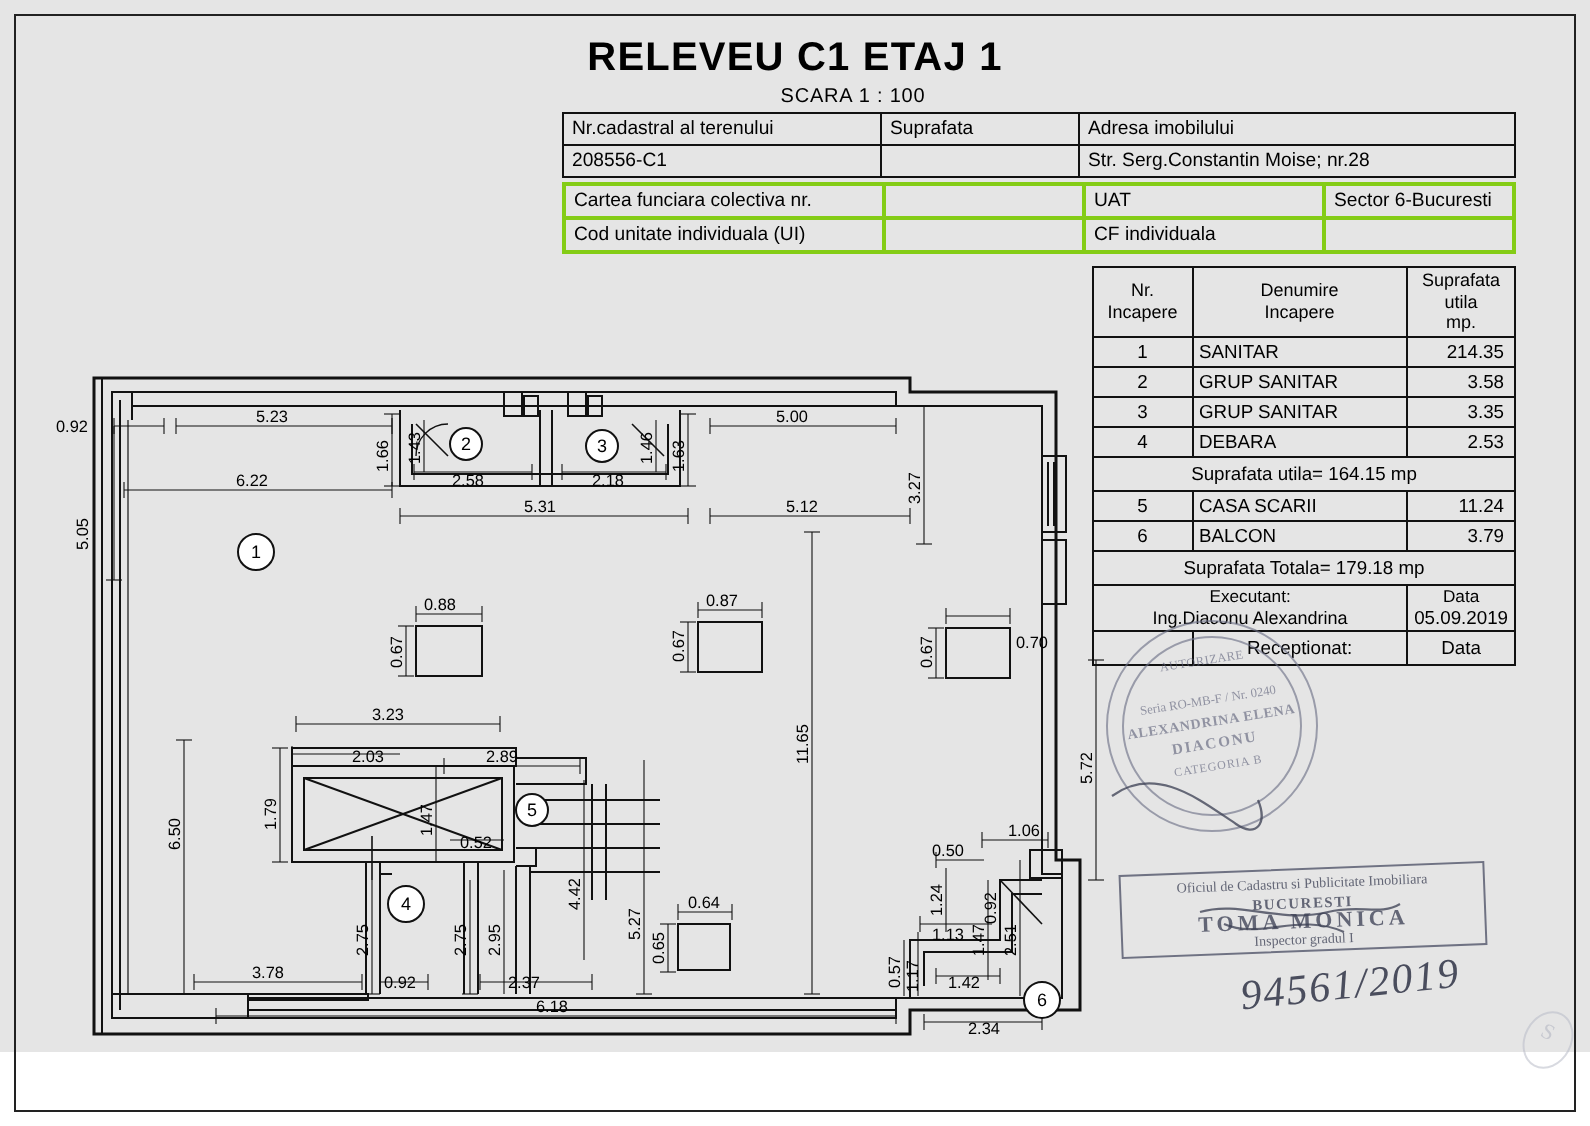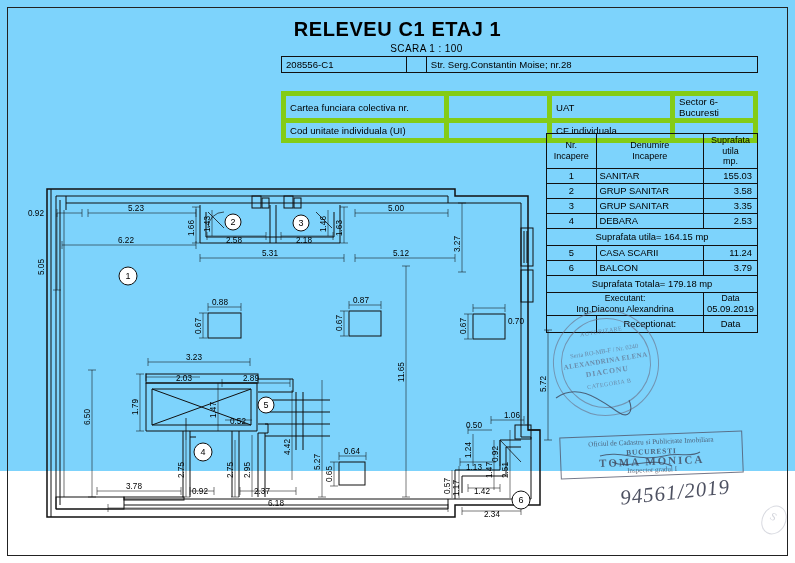--- a/index.html
+++ b/index.html
@@ -1,28 +1,28 @@
 <!DOCTYPE html>
 <html><head>
 <meta charset="utf-8">
 <style>
   html,body{margin:0;padding:0;background:#fff;}
   body{width:795px;height:563px;font-family:"Liberation Sans",sans-serif;color:#000;overflow:hidden;}
-  #page{position:relative;width:795px;height:471px;background:#7dd3fc;}
+  #page{position:relative;width:795px;height:526px;background:#e5e5e5;}
   .frame{position:absolute;left:7px;top:7px;width:779px;height:547px;border:1.4px solid #222;}
 
   
   .title{position:absolute;left:0;top:18px;width:795px;text-align:center;font-size:20px;font-weight:bold;letter-spacing:.6px;}
   .scale{position:absolute;left:0;top:43px;width:795px;text-align:center;font-size:10px;letter-spacing:.4px;margin-left:29px;}
 
   
   .tblA{position:absolute;left:281px;top:56px;width:477px;border-collapse:collapse;font-size:9.6px;}
   .tblA td{border:1px solid #111;height:15px;padding:0 4px;vertical-align:middle;}
   .tblB{position:absolute;left:281px;top:91px;width:477px;border-collapse:collapse;font-size:9.6px;}
-  .tblB td{border:5px solid #84cc16;height:15px;padding:0 4px;vertical-align:middle;}
+  .tblB td{border:2px solid #84cc16;height:15px;padding:0 4px;vertical-align:middle;}
 
   
   .tblR{position:absolute;left:546px;top:133px;width:212px;border-collapse:collapse;font-size:9.4px;}
   .tblR td{border:1px solid #111;padding:0 3px;height:14px;vertical-align:middle;}
   .tblR .hd{text-align:center;line-height:10.5px;padding:1px 2px;font-size:9px;}
   .tblR .ctr{text-align:center;}
   .tblR .rt{text-align:right;padding-right:5px;}
   .tblR .sum{text-align:center;font-size:9.4px;height:16px;}
   .tblR .sig{height:22px;}
   .sigL{position:relative;text-align:center;font-size:9px;line-height:11px;}
@@ -61,20 +61,25 @@
 <body>
 
 <div id="page">
   <div class="frame"></div>
 
   <div class="title">RELEVEU C1 ETAJ 1</div>
   <div class="scale">SCARA  1 : 100</div>
 
   <table class="tblA">
     <tbody>
+        <tr>
+      <td style="width:150px">Nr.cadastral al terenului</td>
+      <td style="width:90px">Suprafata</td>
+      <td>Adresa imobilului</td>
+    </tr>
     <tr>
       <td>208556-C1</td>
       <td></td>
       <td>Str. Serg.Constantin Moise; nr.28</td>
     </tr>
   </tbody>
     </table>
 
   <table class="tblB">
     <tbody>
@@ -105,21 +110,21 @@
         <span>Incapere</span>
       </td>
       <td class="hd">
         <span>Suprafata utila</span><br>
         <span>mp.</span>
       </td>
     </tr>
     <tr>
       <td class="ctr">1</td>
       <td>SANITAR</td>
-      <td class="rt">155.03</td>
+      <td class="rt">214.35</td>
     </tr>
     <tr>
       <td class="ctr">2</td>
       <td>GRUP SANITAR</td>
       <td class="rt">3.58</td>
     </tr>
     <tr>
       <td class="ctr">3</td>
       <td>GRUP SANITAR</td>
       <td class="rt">3.35</td>

